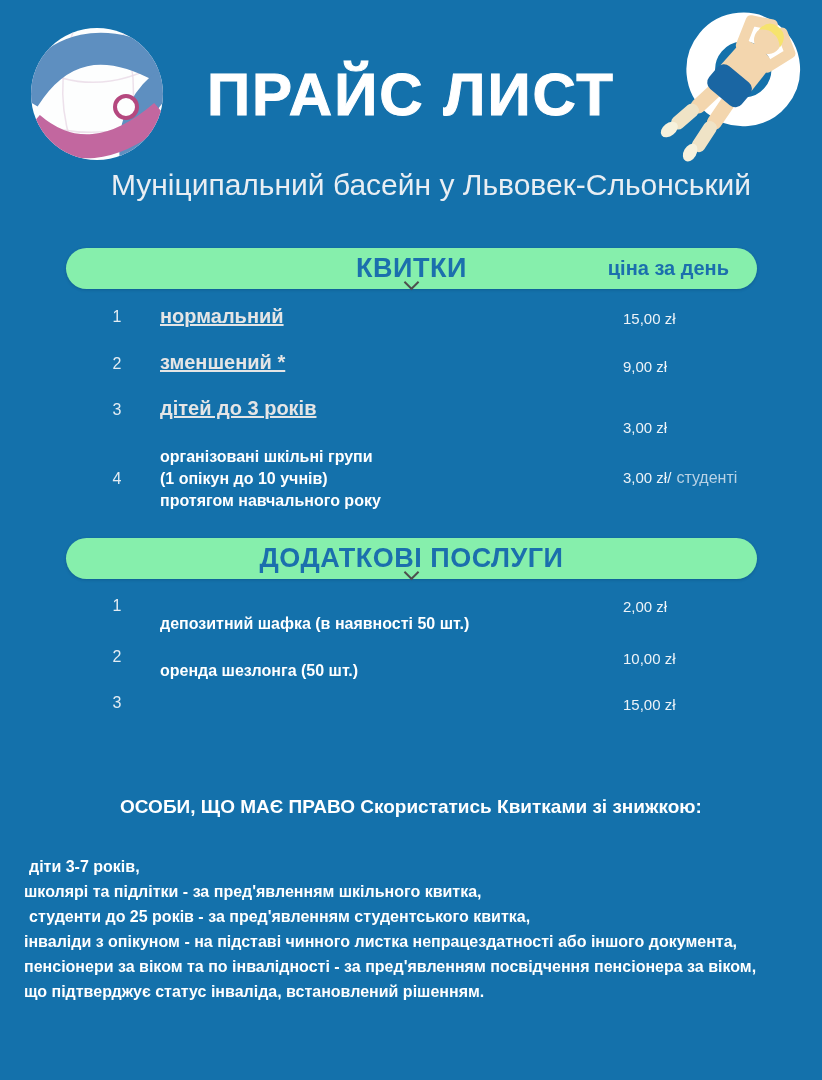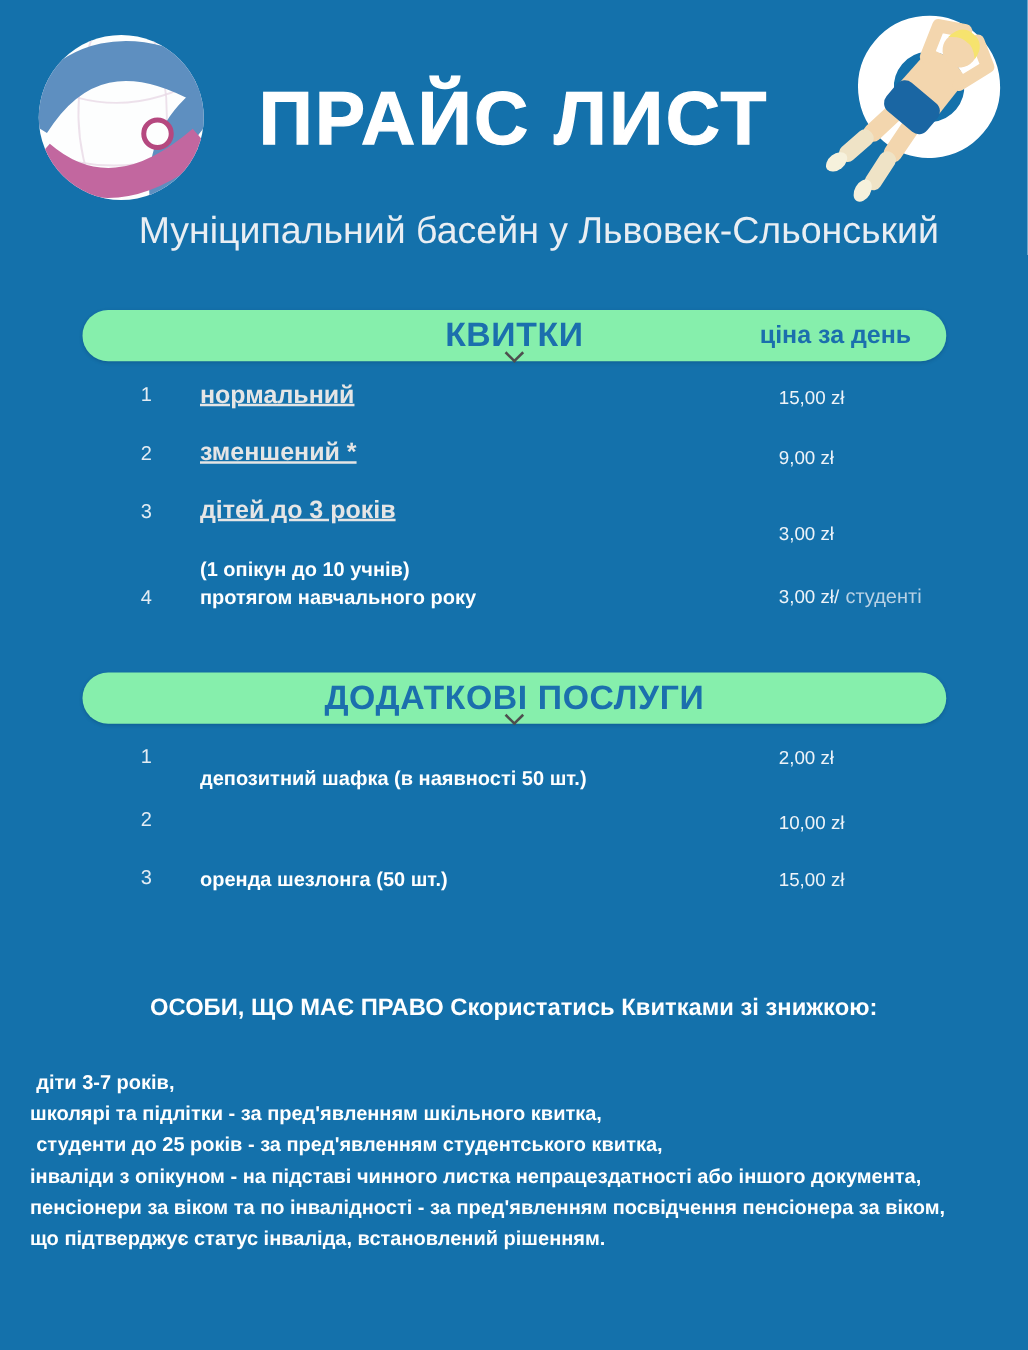--- a/index.html
+++ b/index.html
@@ -126,41 +126,42 @@
   <div class="abs row-num" style="left:106px;top:355px;">2</div>
   <div class="abs row-label-lg" style="left:160px;top:351px;">зменшений *</div>
   <div class="abs row-price" style="left:623px;top:358px;">9,00 zł</div>
 
   <div class="abs row-num" style="left:106px;top:401px;">3</div>
   <div class="abs row-label-lg" style="left:160px;top:397px;">дітей до 3 років</div>
   <div class="abs row-price" style="left:623px;top:419px;">3,00 zł</div>
 
   <div class="abs row-num" style="left:106px;top:470px;">4</div>
   <div class="abs row-label-sm" style="left:160px;top:446px;">
+    <div>організовані шкільні групи</div>
     <div>(1 опікун до 10 учнів)</div>
     <div>протягом навчального року</div>
   </div>
   <div class="abs" style="left:623px;top:469px;">
     <span class="row-price">3,00 zł/</span><span class="price-note">студенті</span>
   </div>
 
   <div class="abs section-bar" style="top:538px;">
     <span class="bar-title">ДОДАТКОВІ ПОСЛУГИ</span>
   </div>
   <span class="abs chevron" style="left:406px;top:567px;"></span>
 
   <div class="abs row-num" style="left:106px;top:597px;">1</div>
   <div class="abs row-label-sm" style="left:160px;top:613px;">депозитний шафка (в наявності 50 шт.)</div>
   <div class="abs row-price" style="left:623px;top:598px;">2,00 zł</div>
 
   <div class="abs row-num" style="left:106px;top:648px;">2</div>
   <div class="abs row-price" style="left:623px;top:650px;">10,00 zł</div>
 
   <div class="abs row-num" style="left:106px;top:694px;">3</div>
-  <div class="abs row-label-sm" style="left:160px;top:694px;">оренда шезлонга (50 шт.)</div>
+  <div class="abs row-label-sm" style="left:160px;top:660px;">оренда шезлонга (50 шт.)</div>
   <div class="abs row-price" style="left:623px;top:696px;">15,00 zł</div>
 
   <div class="abs discount-heading">ОСОБИ, ЩО МАЄ ПРАВО Скористатись Квитками зі знижкою:</div>
 
   <div class="abs discount-lines">
     <div class="line-indent">діти 3-7 років,</div>
     <div>школярі та підлітки - за пред'явленням шкільного квитка,</div>
     <div class="line-indent">студенти до 25 років - за пред'явленням студентського квитка,</div>
     <div>інваліди з опікуном - на підставі чинного листка непрацездатності або іншого документа,</div>
     <div>пенсіонери за віком та по інвалідності - за пред'явленням посвідчення пенсіонера за віком,</div>

